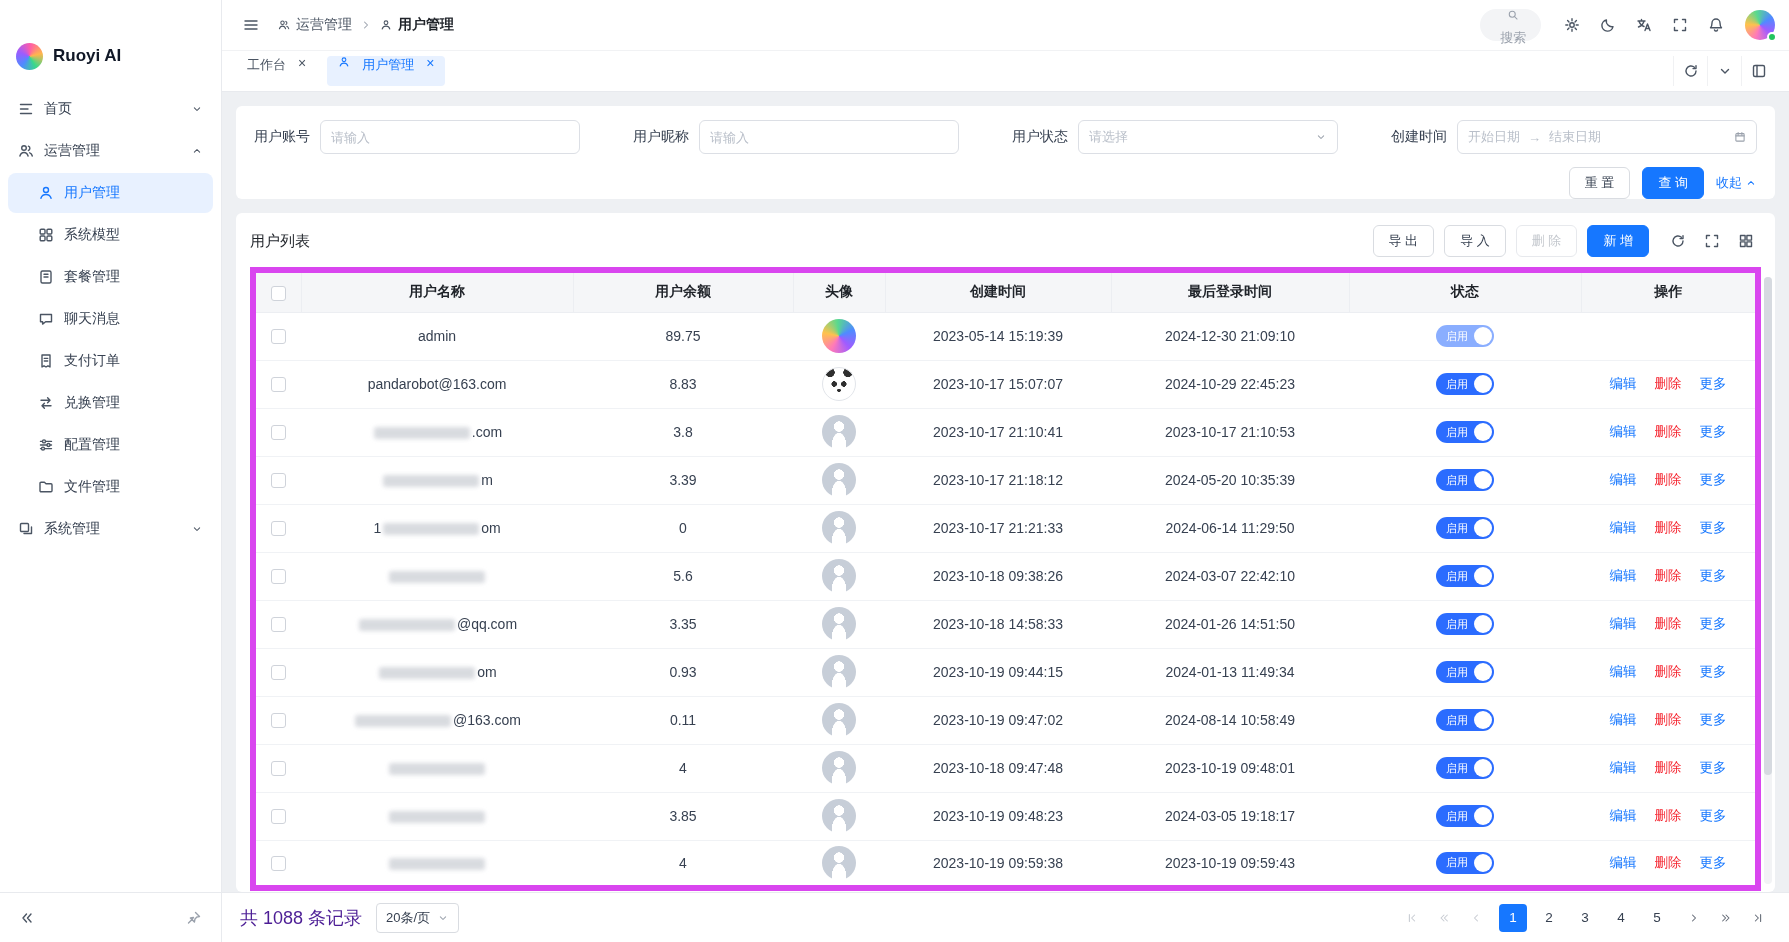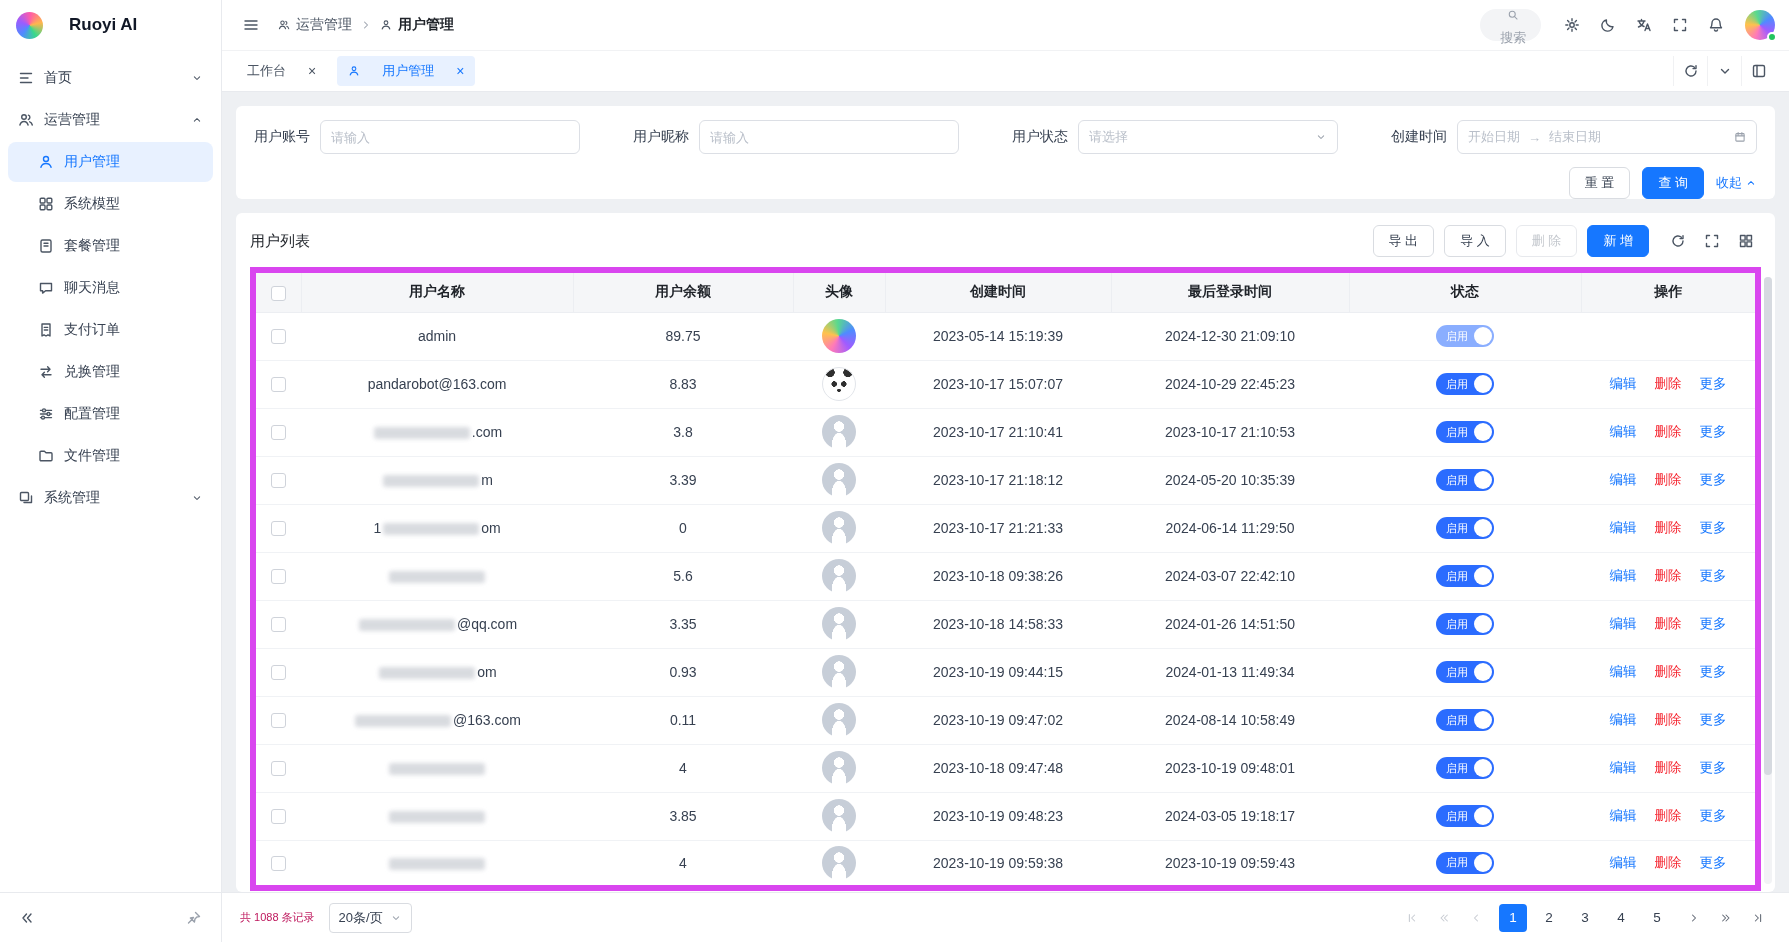--- a/index.html
+++ b/index.html
@@ -11,21 +11,21 @@
   
   svg.ic { width:16px; height:16px; fill:none; stroke:#4b5563; stroke-width:1.4;
     stroke-linecap:round; stroke-linejoin:round; flex:none; }
   svg.ic.sm { width:12px; height:12px; }
   svg.ic.blue { stroke:#1677ff; }
   svg.ic.gray { stroke:#9aa1ac; }
 
   
   .sidebar { width:222px; background:#fff; border-right:1px solid #e8eaee;
     display:flex; flex-direction:column; flex:none; }
-  .logo-row { height:50px; display:flex; align-items:center; gap:26px; padding:0 16px; flex:none; }
+  .logo-row { height:50px; display:flex; align-items:center; gap:10px; padding:0 16px; flex:none;margin-top:31px; }
   .logo-mark { width:27px; height:27px; border-radius:50%;
     background:conic-gradient(from 220deg,#4f8bff,#9b5cff,#ff5ca8,#ffb64d,#39d98a,#4f8bff); }
   .brand { font-size:17px; font-weight:700; color:#111827; }
   .menu { flex:1; padding:8px; overflow:hidden; }
   .menu-item { height:40px; display:flex; align-items:center; gap:10px; padding:0 10px;
     border-radius:8px; color:#374151; cursor:pointer; margin-bottom:2px; }
   .menu-item .mi-label { flex:1; white-space:nowrap; overflow:hidden; }
   .menu-item .chev { margin-left:auto; }
   .submenu .menu-item { padding-left:30px; }
   .menu-item.active { background:#e8f1ff; color:#1677ff; }
@@ -50,21 +50,21 @@
     color:#6b7280; padding:2px 7px; }
   .avatar-top { position:relative; width:30px; height:30px; border-radius:50%; cursor:pointer;
     background:conic-gradient(from 200deg,#ff7ab8,#ffc24d,#59d98e,#4f8bff,#a05cff,#ff7ab8); margin-left:8px; }
   .avatar-top .dot { position:absolute; right:-2px; bottom:-2px; width:10px; height:10px;
     border-radius:50%; background:#22c55e; border:2px solid #fff; }
 
   
   .tabbar { height:42px; background:#fff; border-top:1px solid #f1f2f4;
     border-bottom:1px solid #e8eaee; display:flex; align-items:center; padding:0 14px;
     gap:10px; flex:none; }
-  .tab { height:30px; display:inline-flex; align-items:center; gap:22px; padding:0 11px;
+  .tab { height:30px; display:inline-flex; gap:12px; padding:0 11px;
     border-radius:4px; font-size:13px; color:#4b5563; cursor:pointer; }
   .tab .x { font-size:14px; line-height:1; color:inherit; cursor:pointer; }
   .tab.active { background:#e8f1ff; color:#1677ff; }
   .tab.active svg { stroke:#1677ff; }
   .tab-actions { margin-left:auto; display:flex; align-items:center; }
   .tab-actions .icon-btn { border-left:1px solid #f0f1f3; border-radius:0; width:34px; }
 
   
   .content { flex:1; padding:14px 14px 0; display:flex; flex-direction:column; gap:14px;
     overflow:hidden; min-height:0; }
@@ -138,21 +138,21 @@
     cursor:pointer; }
   .ops a.danger { color:#f5222d; }
   .vscroll { position:absolute; right:3px; top:64px; bottom:8px; width:8px;
     border-radius:4px; background:#f2f3f5; }
   .vscroll .thumb { position:absolute; top:0; width:8px; height:82%; border-radius:4px;
     background:#d6dae0; cursor:pointer; }
 
   
   .footer { height:50px; background:#fff; border-top:1px solid #e8eaee; display:flex;
     align-items:center; padding:0 18px; gap:14px; flex:none; }
-  .total { color:#be185d; font-size:11px; }
+  .total { color:#4c1d95; font-size:18px; }
   .size-select { height:30px; border:1px solid #d9dce1; border-radius:4px; padding:0 9px;
     display:inline-flex; align-items:center; gap:7px; color:#374151; font-size:13px;
     background:#fff; cursor:pointer; }
   .pager { margin-left:auto; display:flex; align-items:center; gap:6px; }
   .pg-ic { width:26px; height:26px; display:inline-flex; align-items:center;
     justify-content:center; cursor:pointer; }
   .pg-ic svg { stroke:#5f6672; }
   .pg-ic.disabled svg { stroke:#c6cad1; }
   .page-list { display:inline-flex; gap:8px; margin:0 4px; }
   .page-num { min-width:28px; height:28px; border-radius:4px; display:inline-flex;

